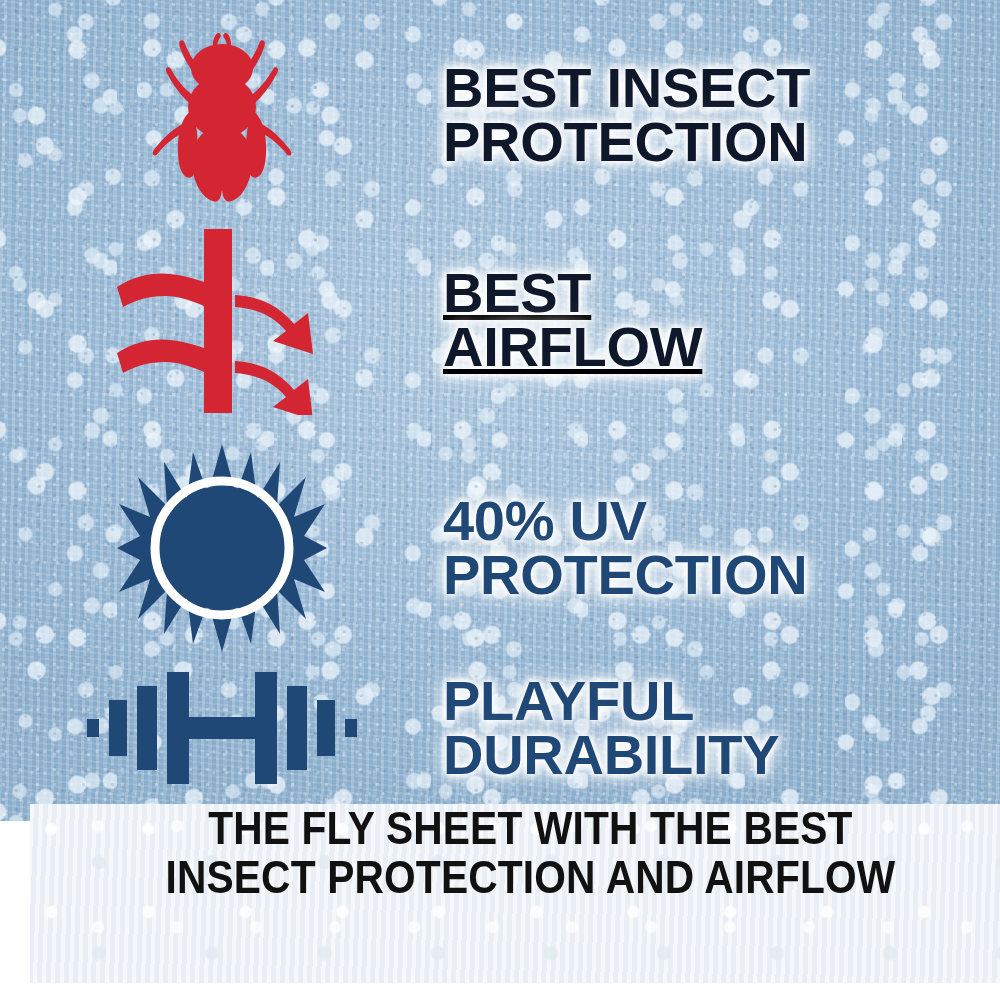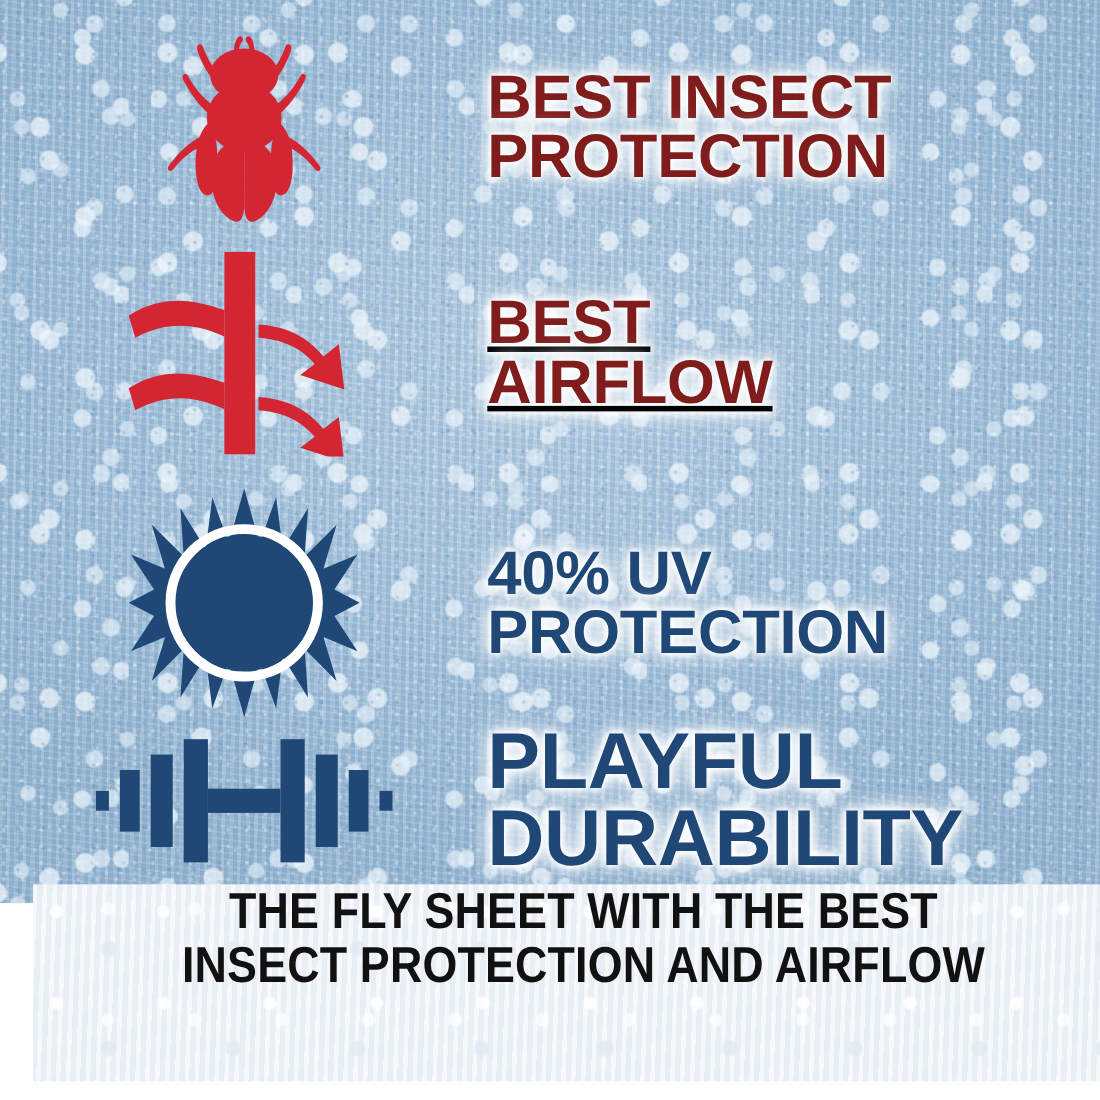--- a/index.html
+++ b/index.html
@@ -95,21 +95,21 @@
   .text-cell {
     flex:0 0 auto;
     line-height:.97;
     letter-spacing:-.005em;
     white-space:pre-line;
     font-weight:700;
   }
 
   
   .txt-red {
-    color:#7f1d1d;
+    color:#0f172a;
     text-shadow:
        0 0 7px #ffffff, 0 0 7px #ffffff, 0 0 12px #ffffff,
        0 0 18px rgba(255,255,255,.95), 0 0 26px rgba(255,255,255,.75);
   }
   
   .txt-navy {
     color:#1f4877;
     text-shadow:
        0 0 7px #ffffff, 0 0 7px #ffffff, 0 0 12px #ffffff,
        0 0 18px rgba(255,255,255,.95), 0 0 26px rgba(255,255,255,.75);
@@ -121,21 +121,21 @@
   #row-durable  { left:0;  top:648px; width:1000px; height:160px; }
 
   #row-insect  .icon-cell { width:443px; height:178px; }
   #row-airflow .icon-cell { width:443px; height:196px; }
   #row-uv      .icon-cell { width:443px; height:220px; }
   #row-durable .icon-cell { width:443px; height:160px; }
 
   #row-insect  .text-cell { font-size:56px; }
   #row-airflow .text-cell { font-size:56px; }
   #row-uv      .text-cell { font-size:56px; }
-  #row-durable .text-cell { font-size:72px; }
+  #row-durable .text-cell { font-size:56px; }
 
   
   #caption-bar {
     position:absolute;
     left:0; top:804px; width:1000px; height:179px;
     background-color:#eef2f7;
     background-image:
       radial-gradient(circle at 22% 30%, rgba(255,255,255,.85) 0 5px, transparent 7px),
       radial-gradient(circle at 61% 64%, rgba(226,233,241,.75) 0 6px, transparent 8px),
       radial-gradient(circle at 86% 22%, rgba(255,255,255,.70) 0 5px, transparent 7px),

